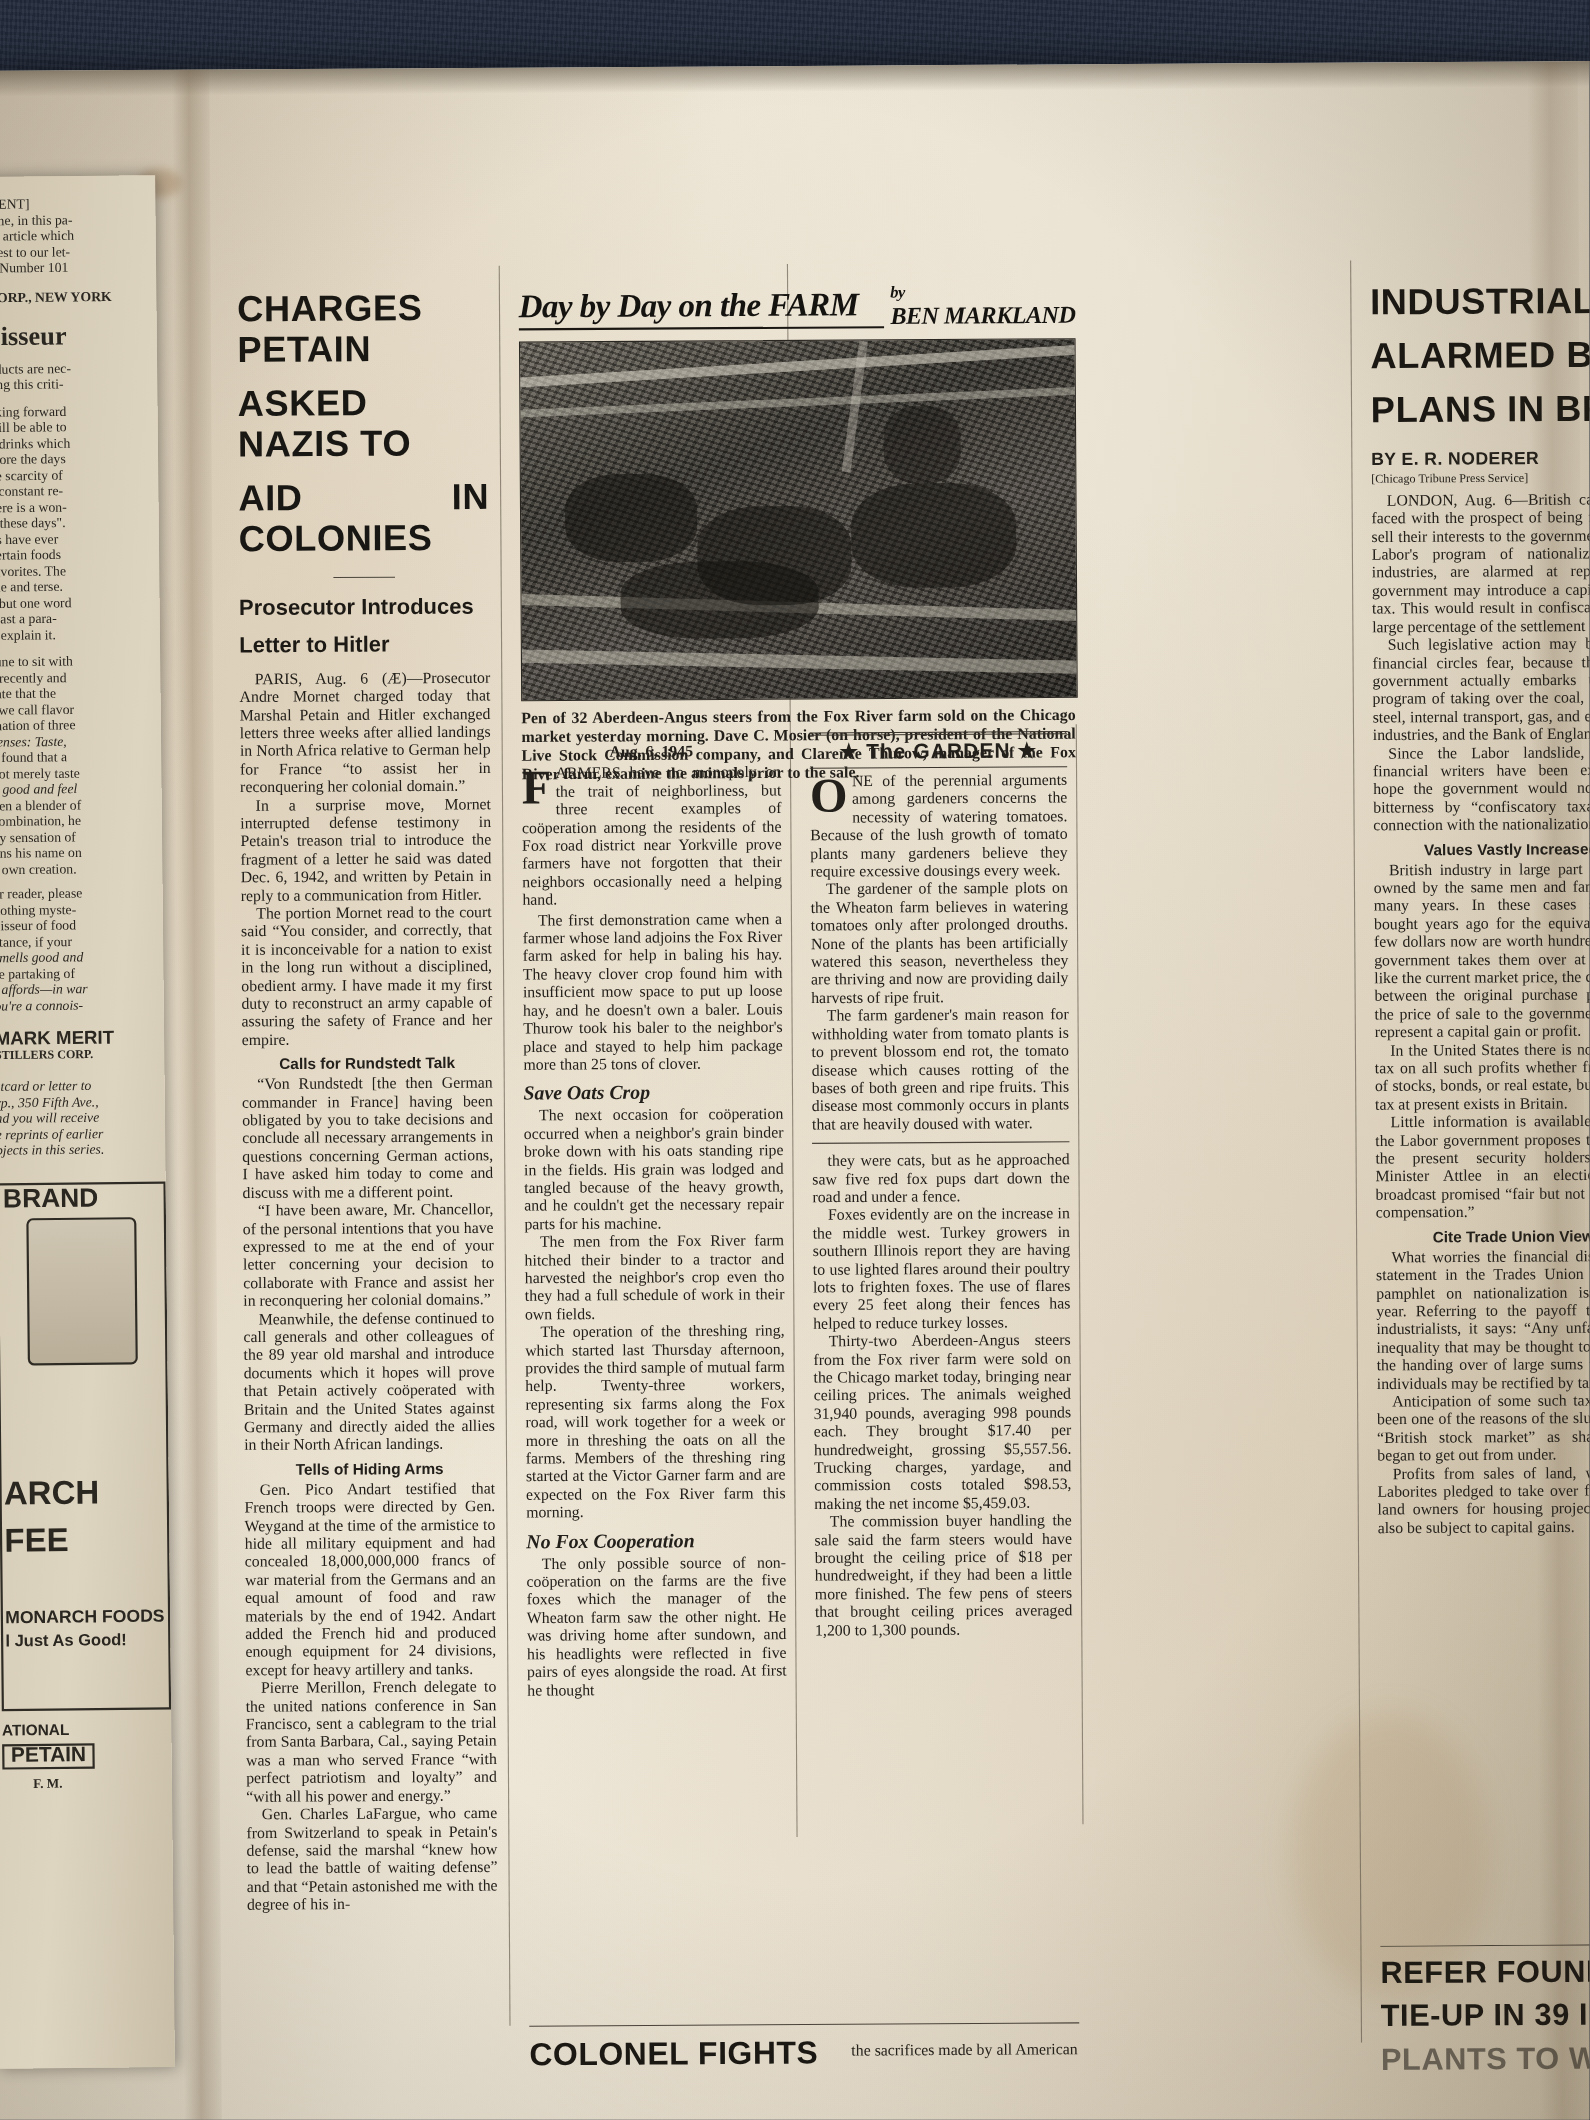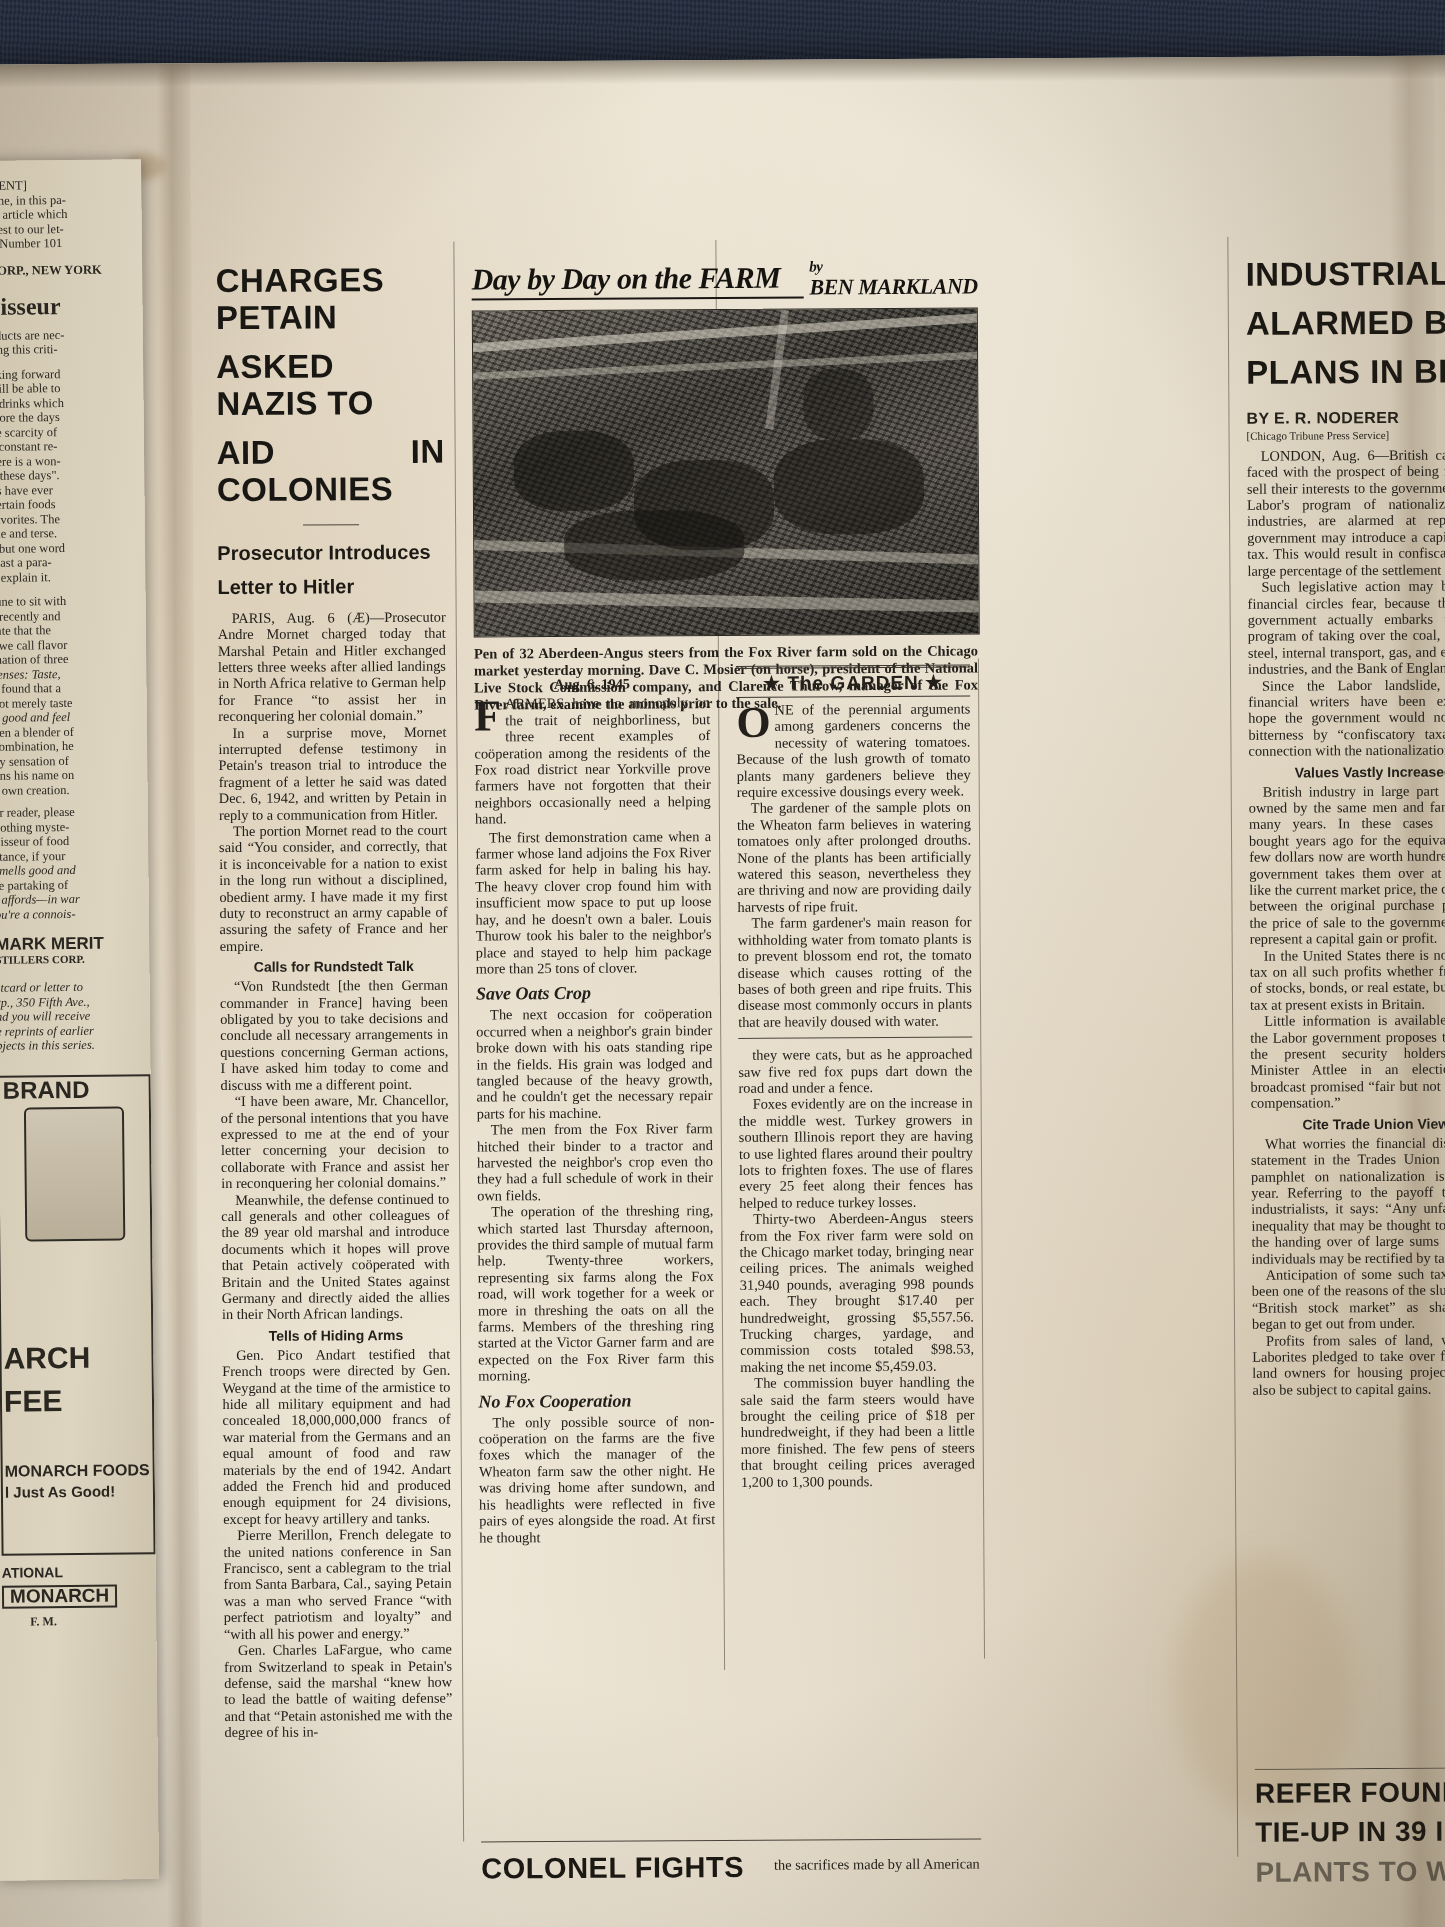--- a/index.html
+++ b/index.html
@@ -354,17 +354,17 @@
     <div class="ad-box" style="margin-top:22px;width:150px;height:470px;position:relative;padding-top:6px;">
       <div class="bigad" style="font-size:24px;padding-left:4px;">BRAND</div>
       <div class="jar" style="margin:10px auto 0;width:96px;height:130px;"></div>
       <div class="bigad" style="font-size:30px;margin-top:110px;padding-left:2px;">ARCH</div>
       <div class="bigad" style="font-size:30px;margin-top:28px;padding-left:2px;">FEE</div>
       <div class="bigad" style="font-size:16px;margin-top:56px;padding-left:2px;">MONARCH FOODS</div>
       <div class="bigad" style="font-size:15px;margin-top:6px;padding-left:2px;">l Just As Good!</div>
     </div>
     <div class="bigad" style="font-size:14px;margin-top:10px;">ATIONAL</div>
     <div style="display:flex;align-items:center;gap:6px;margin-top:6px;">
-      <div class="bigad" style="font-size:19px;border:2px solid #2e2b24;padding:2px 6px;">MONARCH</div>
+      <div class="bigad" style="font-size:19px;border:2px solid #2e2b24;padding:2px 6px;">PETAIN</div>
     </div>
     <div style="font-size:12px;margin-top:6px;margin-left:28px;font-weight:bold;">F. M.</div>
   </div>
 </div>
 
 </body></html>

